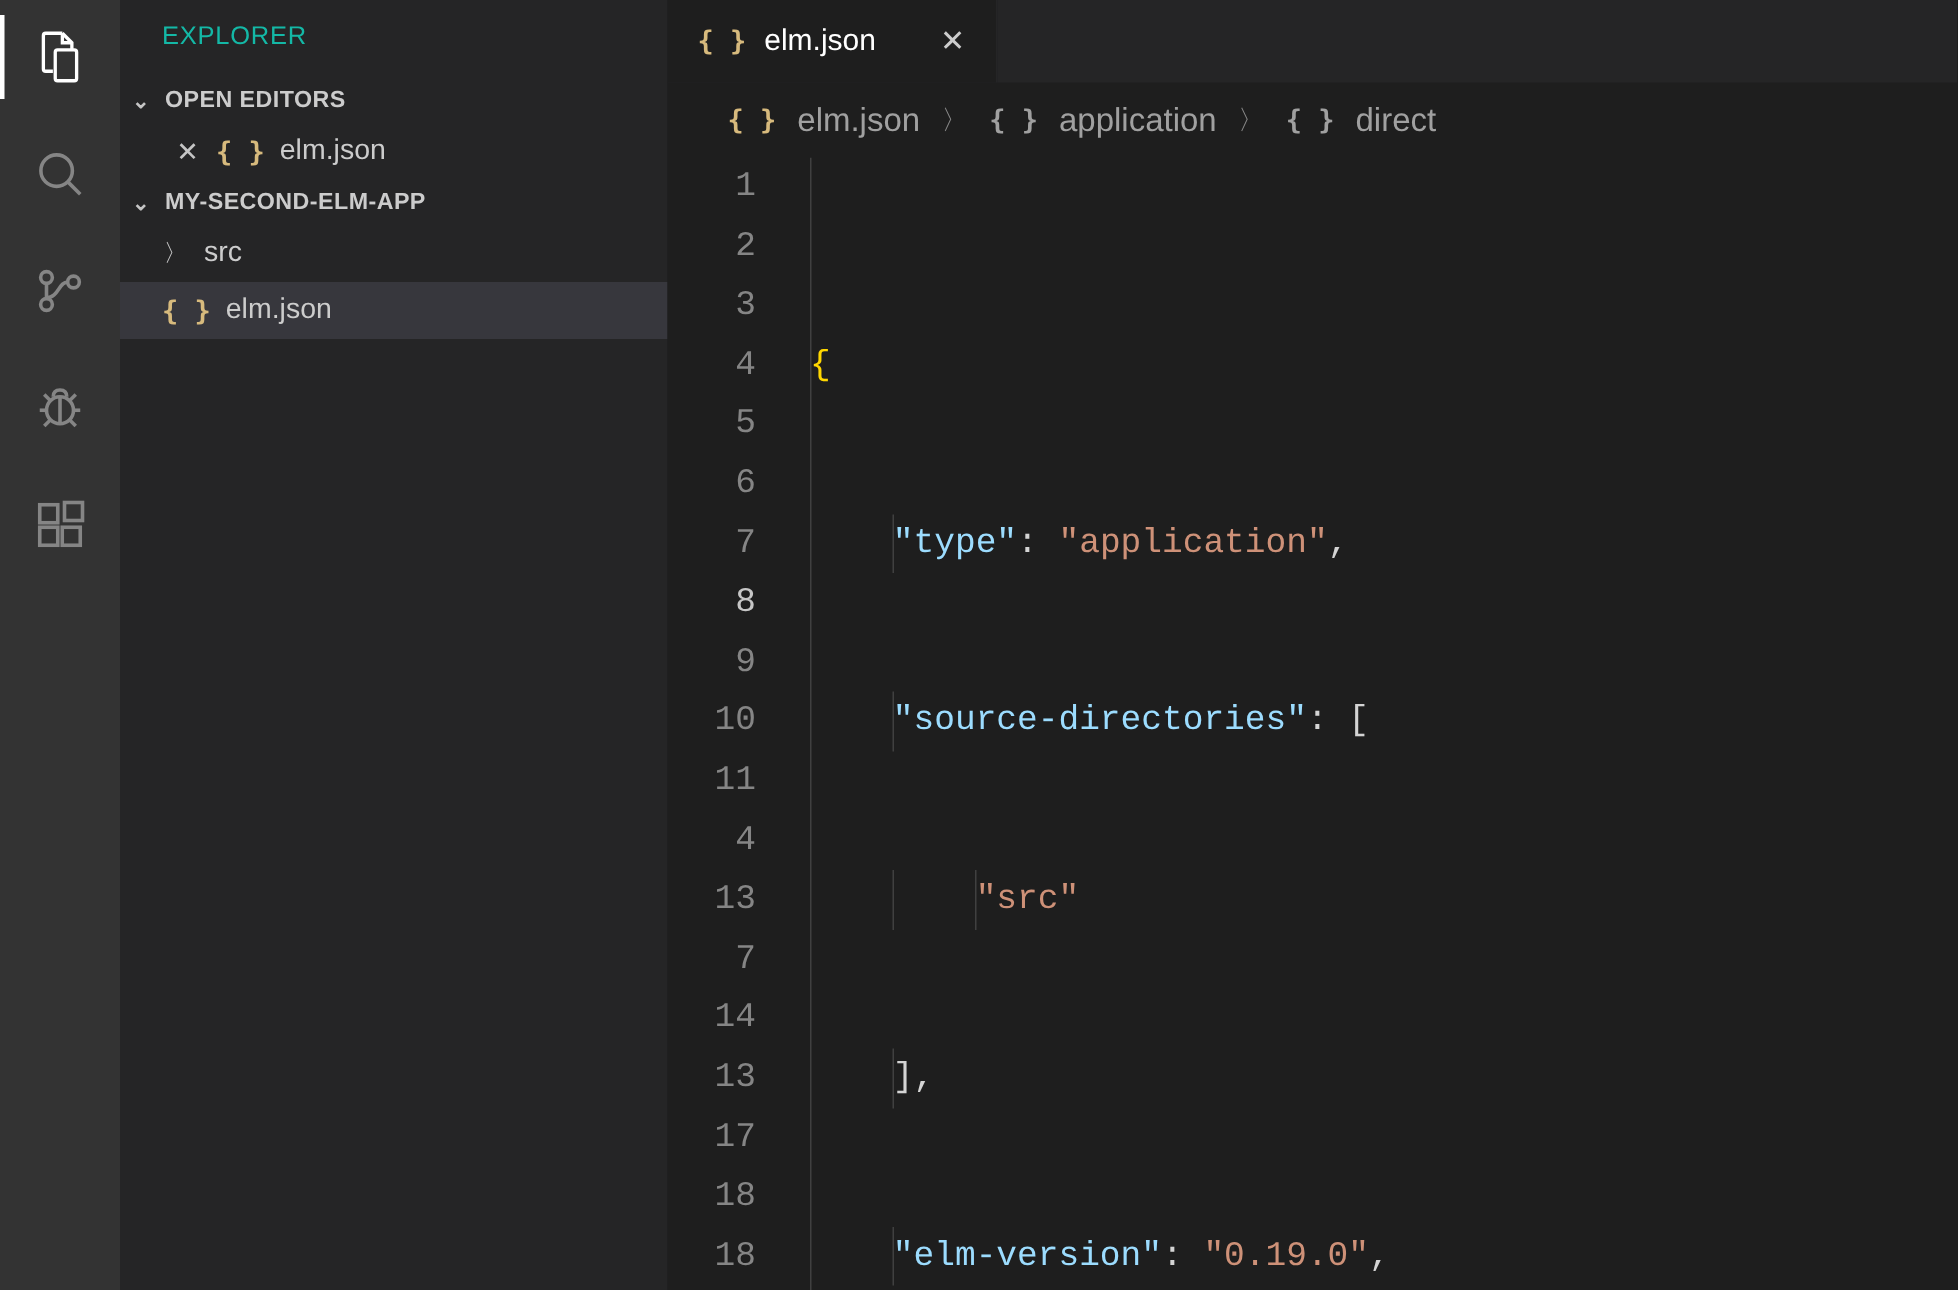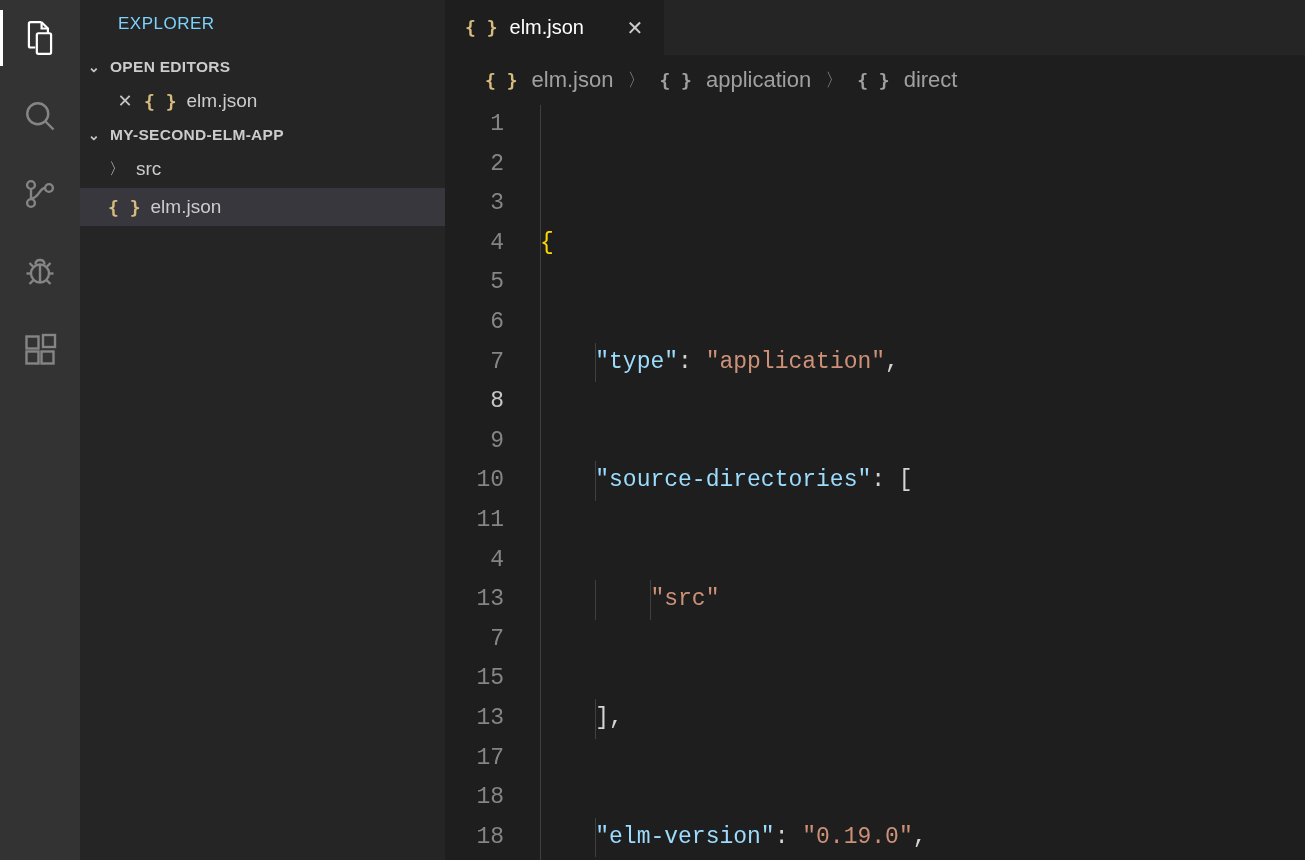--- a/index.html
+++ b/index.html
@@ -42,22 +42,21 @@
   .sidebar {
     width: 365px;
     background: #252526;
     display: flex;
     flex-direction: column;
   }
   .sidebar-title {
     padding: 14px 28px 18px 28px;
     font-size: 17px;
     letter-spacing: 0.5px;
-    color: #7dd3fc;
-    margin-left: 10px;
+    color: #14b8a6;
   }
   .section-header {
     display: flex;
     align-items: center;
     gap: 6px;
     padding: 6px 8px 6px 4px;
     font-size: 15.5px;
     font-weight: 700;
     letter-spacing: 0.3px;
     color: #cccccc;
@@ -280,21 +279,21 @@
       <div class="ln">5</div>
       <div class="ln">6</div>
       <div class="ln">7</div>
       <div class="ln hl">8</div>
       <div class="ln">9</div>
       <div class="ln">10</div>
       <div class="ln">11</div>
       <div class="ln">4</div>
       <div class="ln">13</div>
       <div class="ln">7</div>
-      <div class="ln">15</div>
+      <div class="ln">14</div>
       <div class="ln">13</div>
       <div class="ln">17</div>
       <div class="ln">18</div>
       <div class="ln">18</div>
     </div>
     <div class="code">
       <div class="indent-guide" style="left:0px"></div>
       <div class="code-line"><span class="tok-b">{</span></div>
       <div class="code-line"><div class="indent-guide" style="left:55px"></div>    <span class="tok-k">"type"</span><span class="tok-p">: </span><span class="tok-s">"application"</span><span class="tok-p">,</span></div>
       <div class="code-line"><div class="indent-guide" style="left:55px"></div>    <span class="tok-k">"source-directories"</span><span class="tok-p">: [</span></div>

